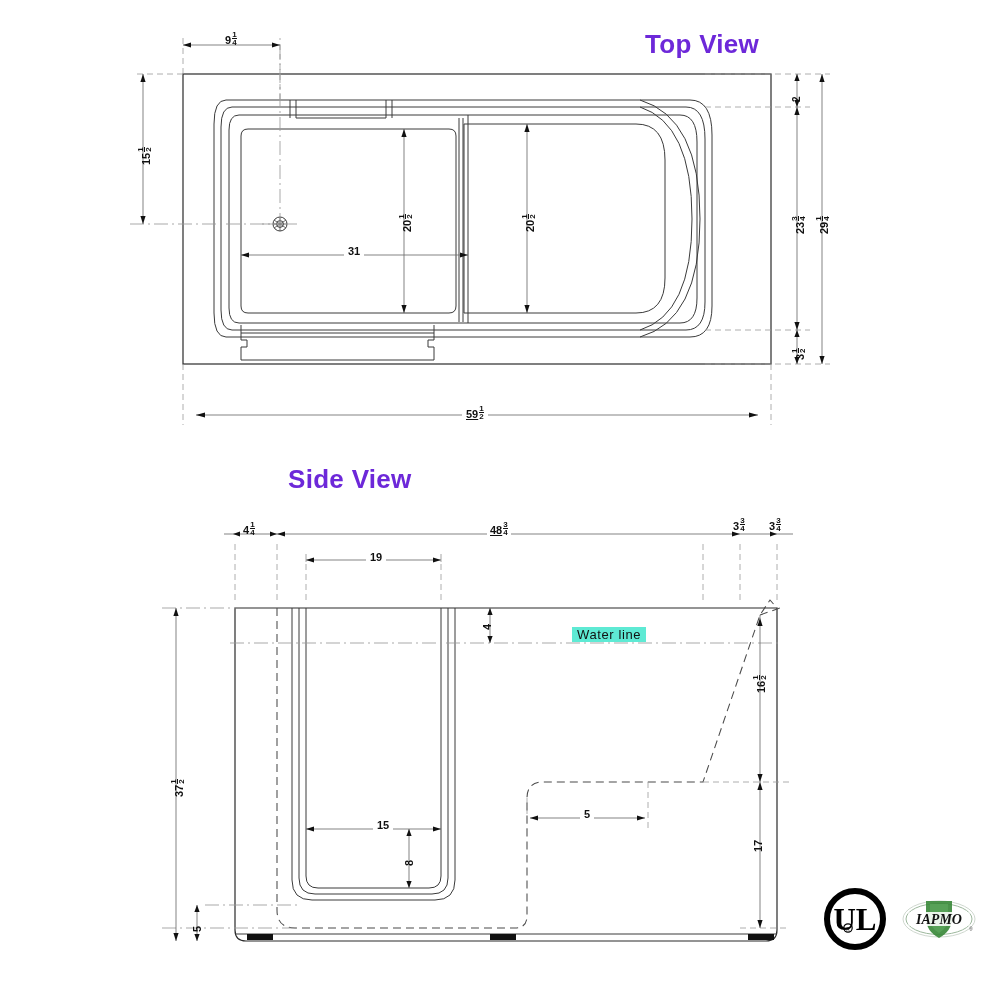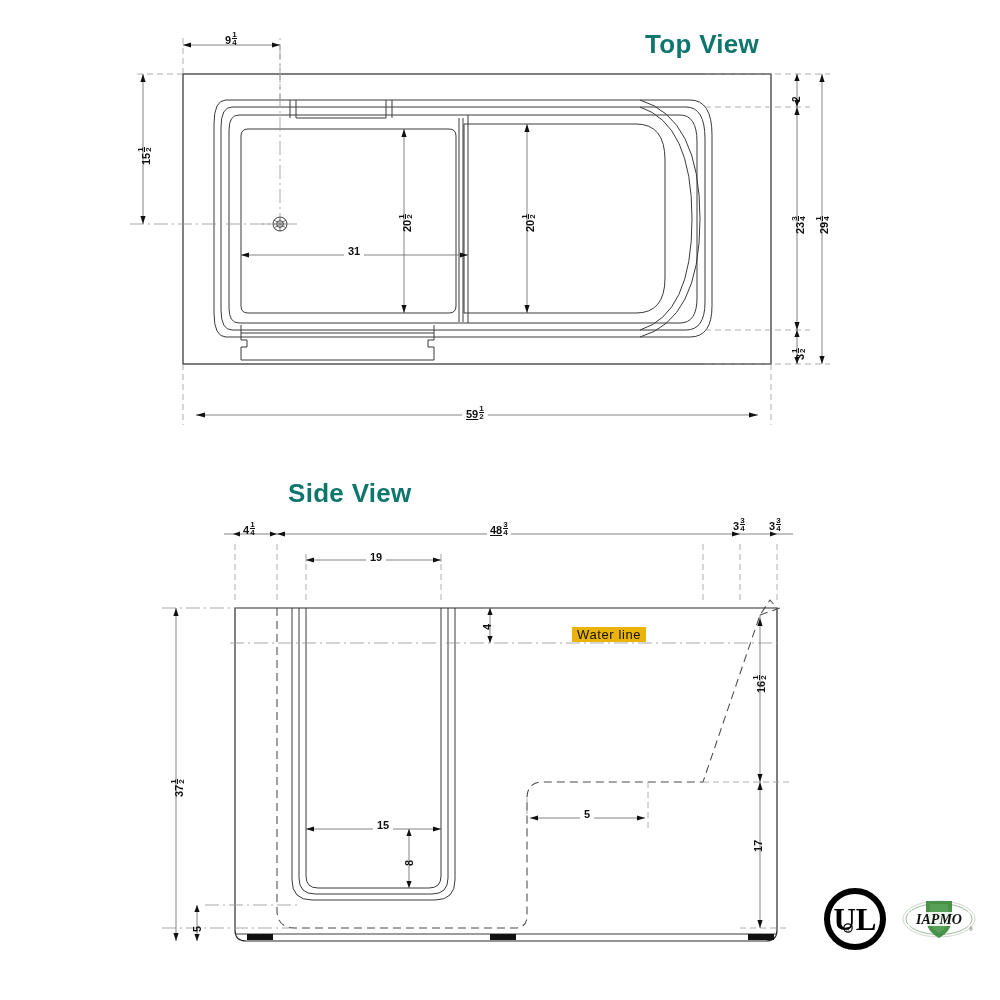--- a/index.html
+++ b/index.html
@@ -1,20 +1,20 @@
 <!DOCTYPE html>
 <html><head>
 <meta charset="utf-8">
 <style>
   html,body{margin:0;padding:0;background:#ffffff;}
   body{width:1000px;height:1000px;font-family:"Liberation Sans",sans-serif;color:#1a1a1a;}
   #stage{position:relative;width:1000px;height:1000px;overflow:hidden;background:#fff;}
-  .view-title{position:absolute;font-weight:bold;font-size:26px;letter-spacing:.3px;color:#0f766e;white-space:nowrap;}
+  .view-title{position:absolute;font-weight:bold;font-size:26px;letter-spacing:.3px;color:#6d28d9;white-space:nowrap;}
   #top-title{left:645px;top:29px;}
-  #side-title{left:288px;top:478px;}
+  #side-title{left:288px;top:464px;}
   svg{position:absolute;left:0;top:0;width:1000px;height:1000px;overflow:visible;}
   .solid{fill:none;stroke:#2a2a2a;stroke-width:1.2;}
   .solid-thin{fill:none;stroke:#3a3a3a;stroke-width:1;}
   .hair{fill:none;stroke:#555;stroke-width:.85;}
   .dash-dark{fill:none;stroke:#4a4a4a;stroke-width:1.05;stroke-dasharray:8 5;}
   .center{fill:none;stroke:#9a9a9a;stroke-width:.85;stroke-dasharray:14 4 2 4;}
   .dimline{fill:none;stroke:#6d6d6d;stroke-width:.85;}
   .extline{fill:none;stroke:#9a9a9a;stroke-width:.8;stroke-dasharray:6 4;}
   .extsolid{fill:none;stroke:#8d8d8d;stroke-width:.8;}
   .foot{fill:#111;stroke:none;}
@@ -288,21 +288,21 @@
   </div>
 
   <div class="dimtxt rot" style="left:170px;top:797px;">
     <span>37</span><span class="fr"><i class="n">1</i><i>2</i></span>
   </div>
 
   <div class="dimtxt rot" style="left:191px;top:932px;">
     <span>5</span>
   </div>
 
-  <div class="wl" style="left:572px;top:627px;background:#eab308;padding:0 5px;">Water line</div>
+  <div class="wl" style="left:572px;top:627px;background:#5eead4;padding:0 5px;">Water line</div>
 
   <div id="logos">
     <div class="ul-wrap">
       <svg viewBox="0 0 62 62" style="position:absolute;left:0;top:0;width:62px;height:62px;">
         <circle cx="31" cy="31" r="28" fill="none" stroke="#000" stroke-width="6"></circle>
         <text x="31" y="42" text-anchor="middle" font-family="Liberation Serif, serif" font-size="31" font-weight="bold" fill="#000">UL</text>
         <circle cx="24" cy="40" r="4.2" fill="none" stroke="#000" stroke-width="1.2"></circle>
         <text x="24" y="42.6" text-anchor="middle" font-family="Liberation Sans, sans-serif" font-size="5" fill="#000">R</text>
       </svg>
     </div>

